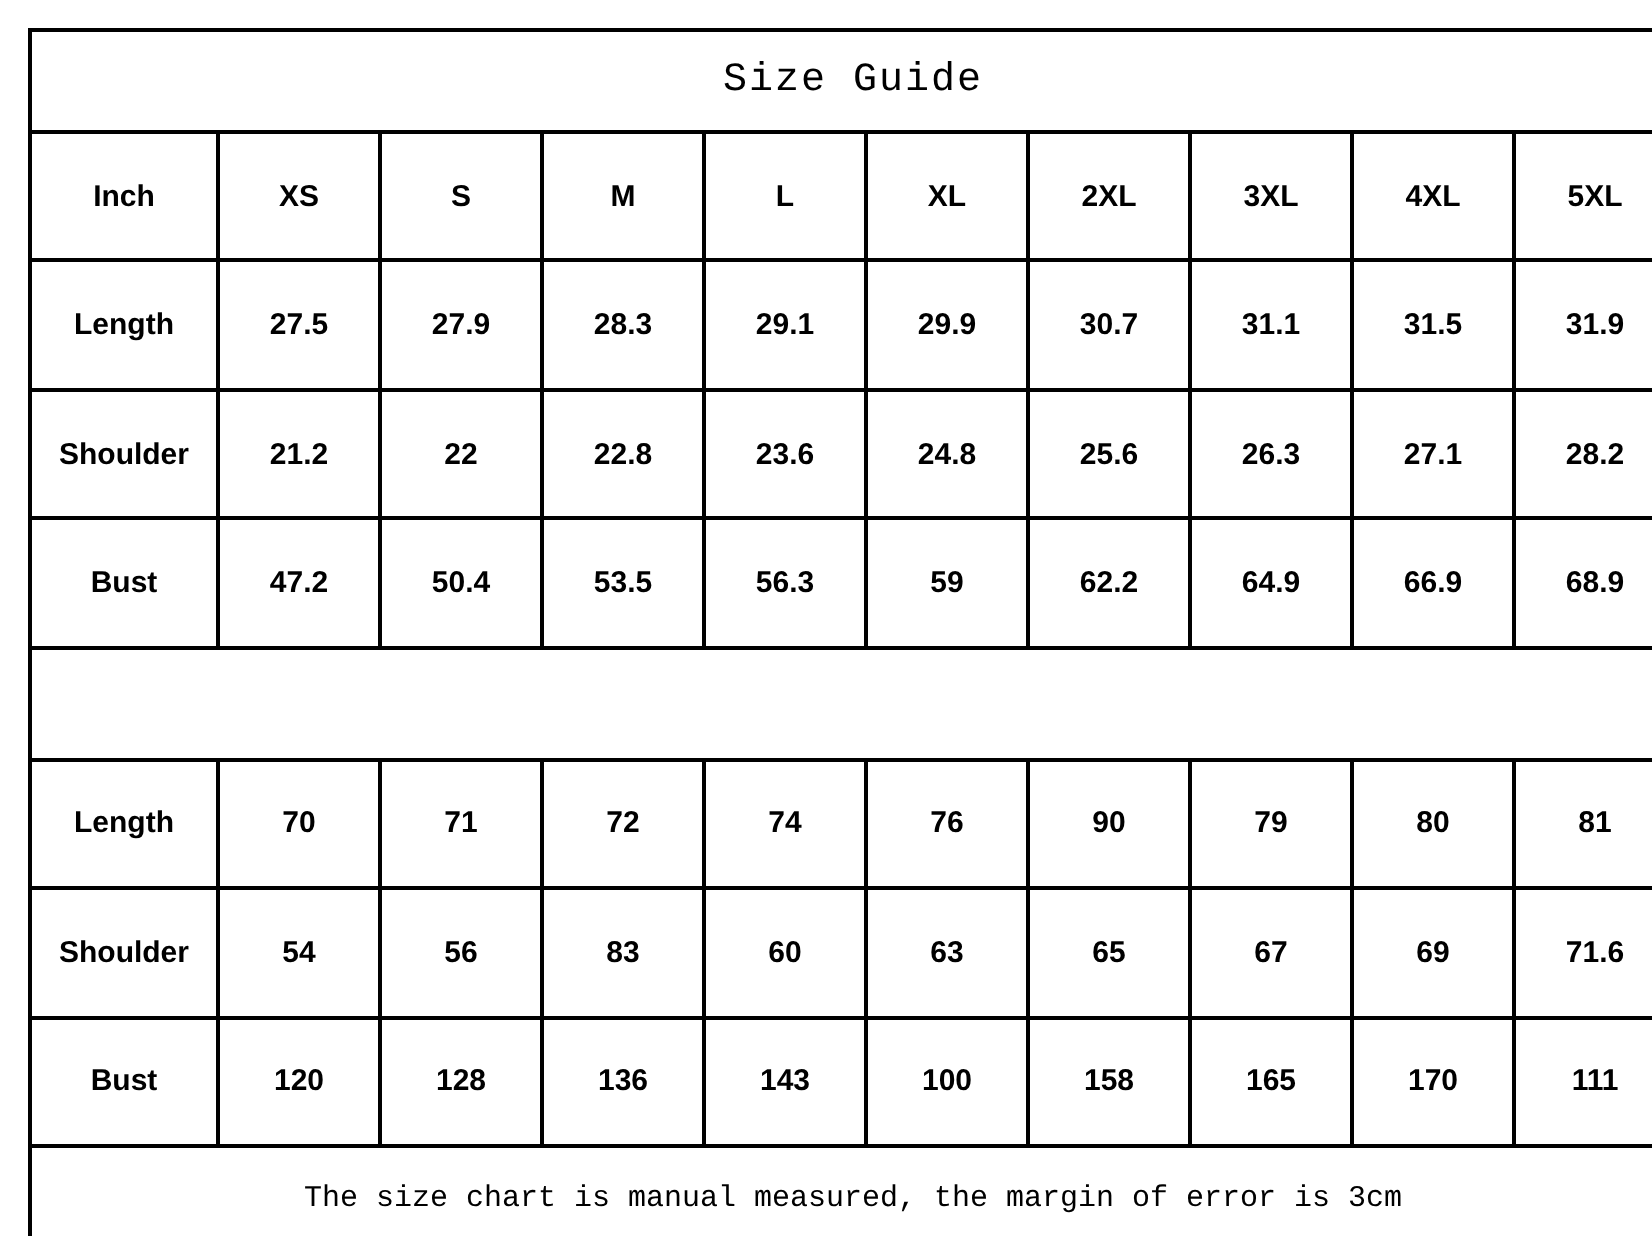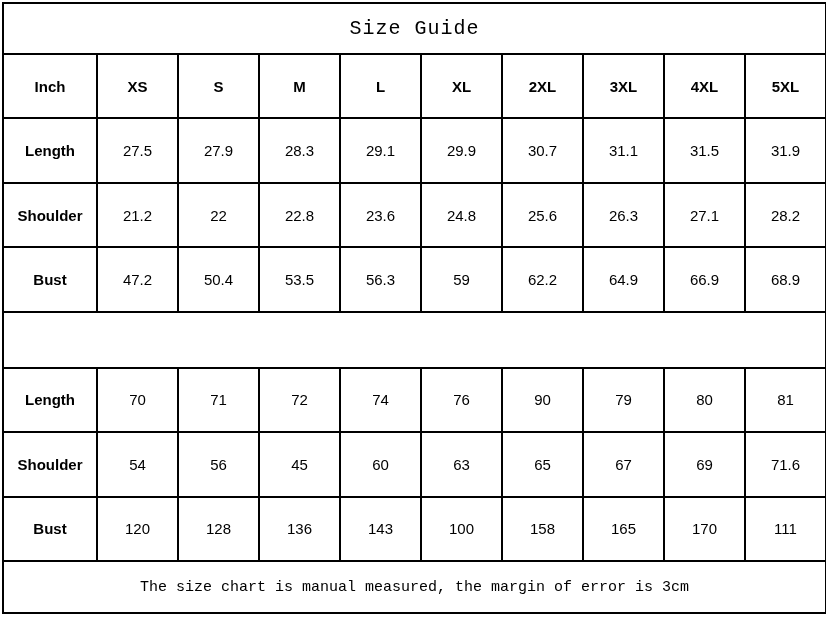--- a/index.html
+++ b/index.html
@@ -4,21 +4,21 @@
 <style>
   html, body {
     margin: 0;
     padding: 0;
     background: #ffffff;
   }
   .page {
     width: 826px;
     height: 618px;
     box-sizing: border-box;
-    padding: 2px;
+    padding: 14px;
     background: #ffffff;
   }
   table.size-table {
     border-collapse: collapse;
     table-layout: fixed;
     width: 822px;
     height: 612px;
   }
   table.size-table td {
     border: 2px solid #000000;
@@ -38,21 +38,21 @@
     font-weight: normal;
     letter-spacing: 1px;
   }
   td.head {
     font-family: "Liberation Sans", "DejaVu Sans", sans-serif;
     font-weight: bold;
     font-size: 15px;
   }
   td.val {
     font-family: "Liberation Sans", "DejaVu Sans", sans-serif;
-    font-weight: normal;
+    font-weight: bold;
     font-size: 15px;
   }
   tr.spacer-row { height: 56px; }
   tr.footer-row { height: 52px; }
   .footer-cell {
     font-family: "Liberation Mono", "DejaVu Sans Mono", monospace;
     font-size: 15px;
     margin-left: 36px;
   }
 </style>
@@ -138,21 +138,21 @@
           <td class="val">76</td>
           <td class="val">90</td>
           <td class="val">79</td>
           <td class="val">80</td>
           <td class="val">81</td>
         </tr>
         <tr>
           <td class="head">Shoulder</td>
           <td class="val">54</td>
           <td class="val">56</td>
-          <td class="val">45</td>
+          <td class="val">83</td>
           <td class="val">60</td>
           <td class="val">63</td>
           <td class="val">65</td>
           <td class="val">67</td>
           <td class="val">69</td>
           <td class="val">71.6</td>
         </tr>
         <tr>
           <td class="head">Bust</td>
           <td class="val">120</td>

